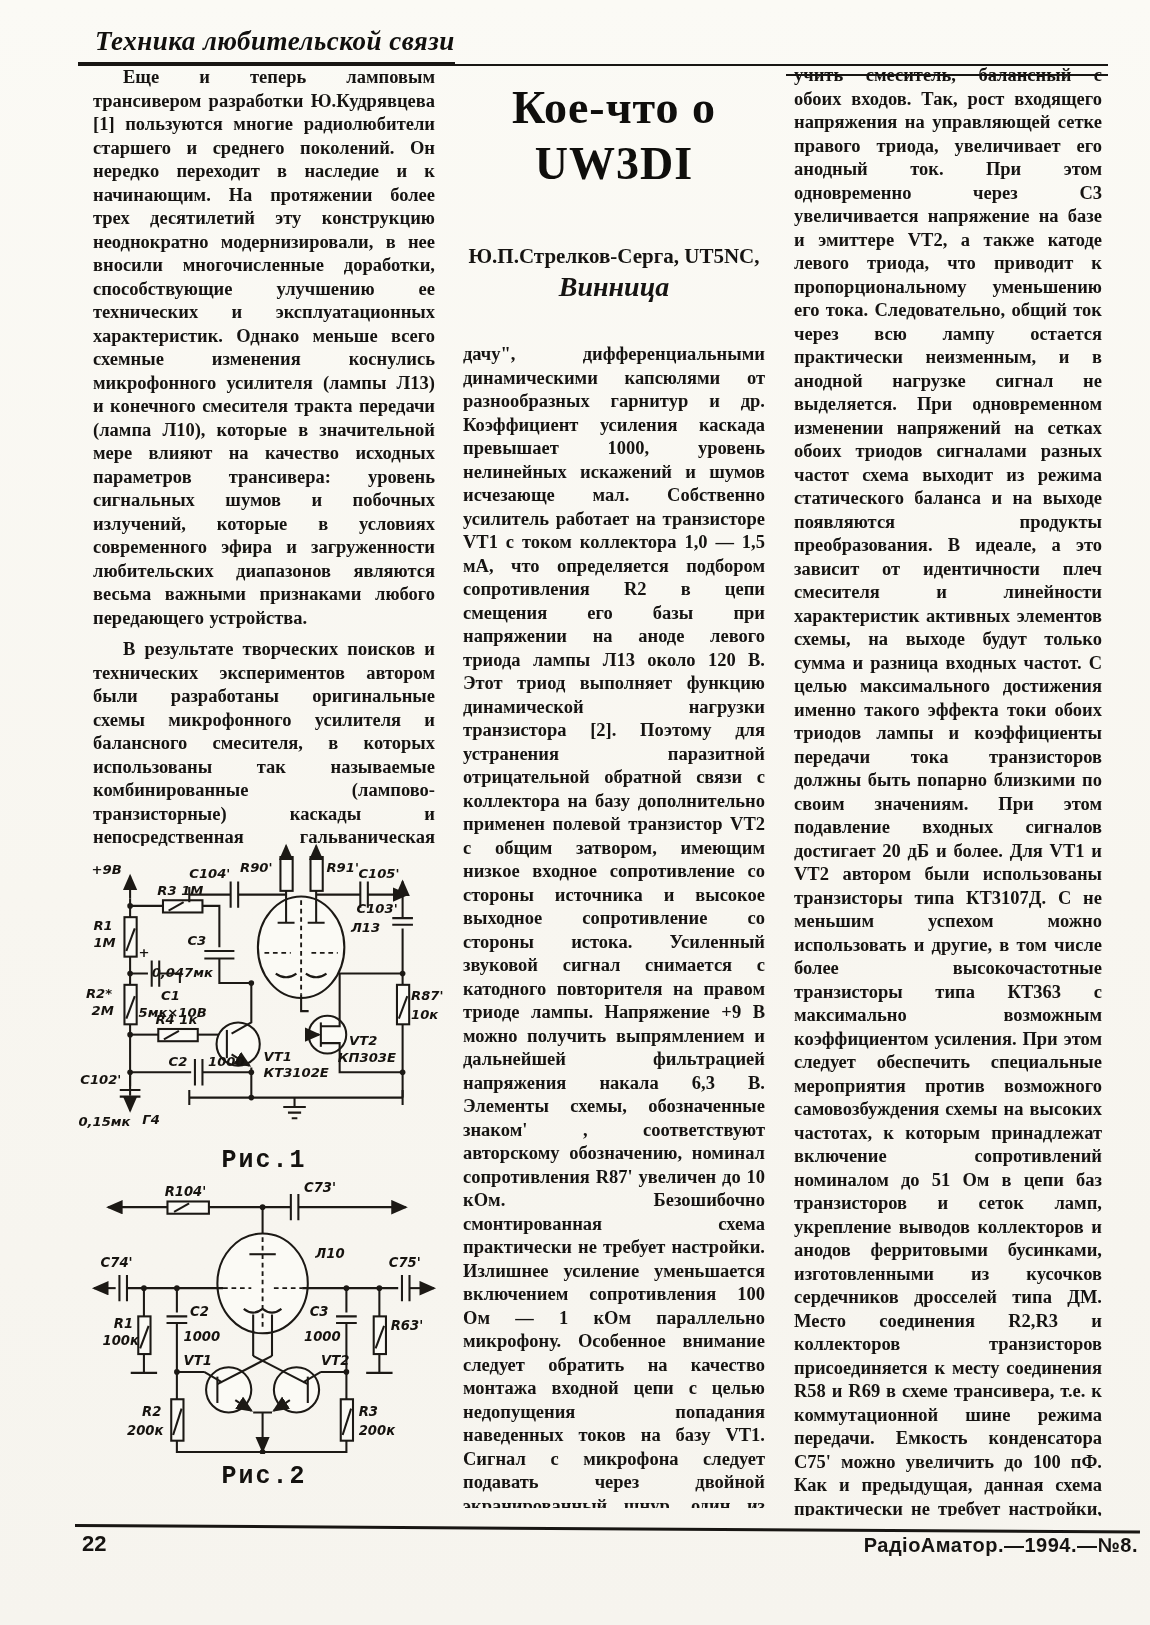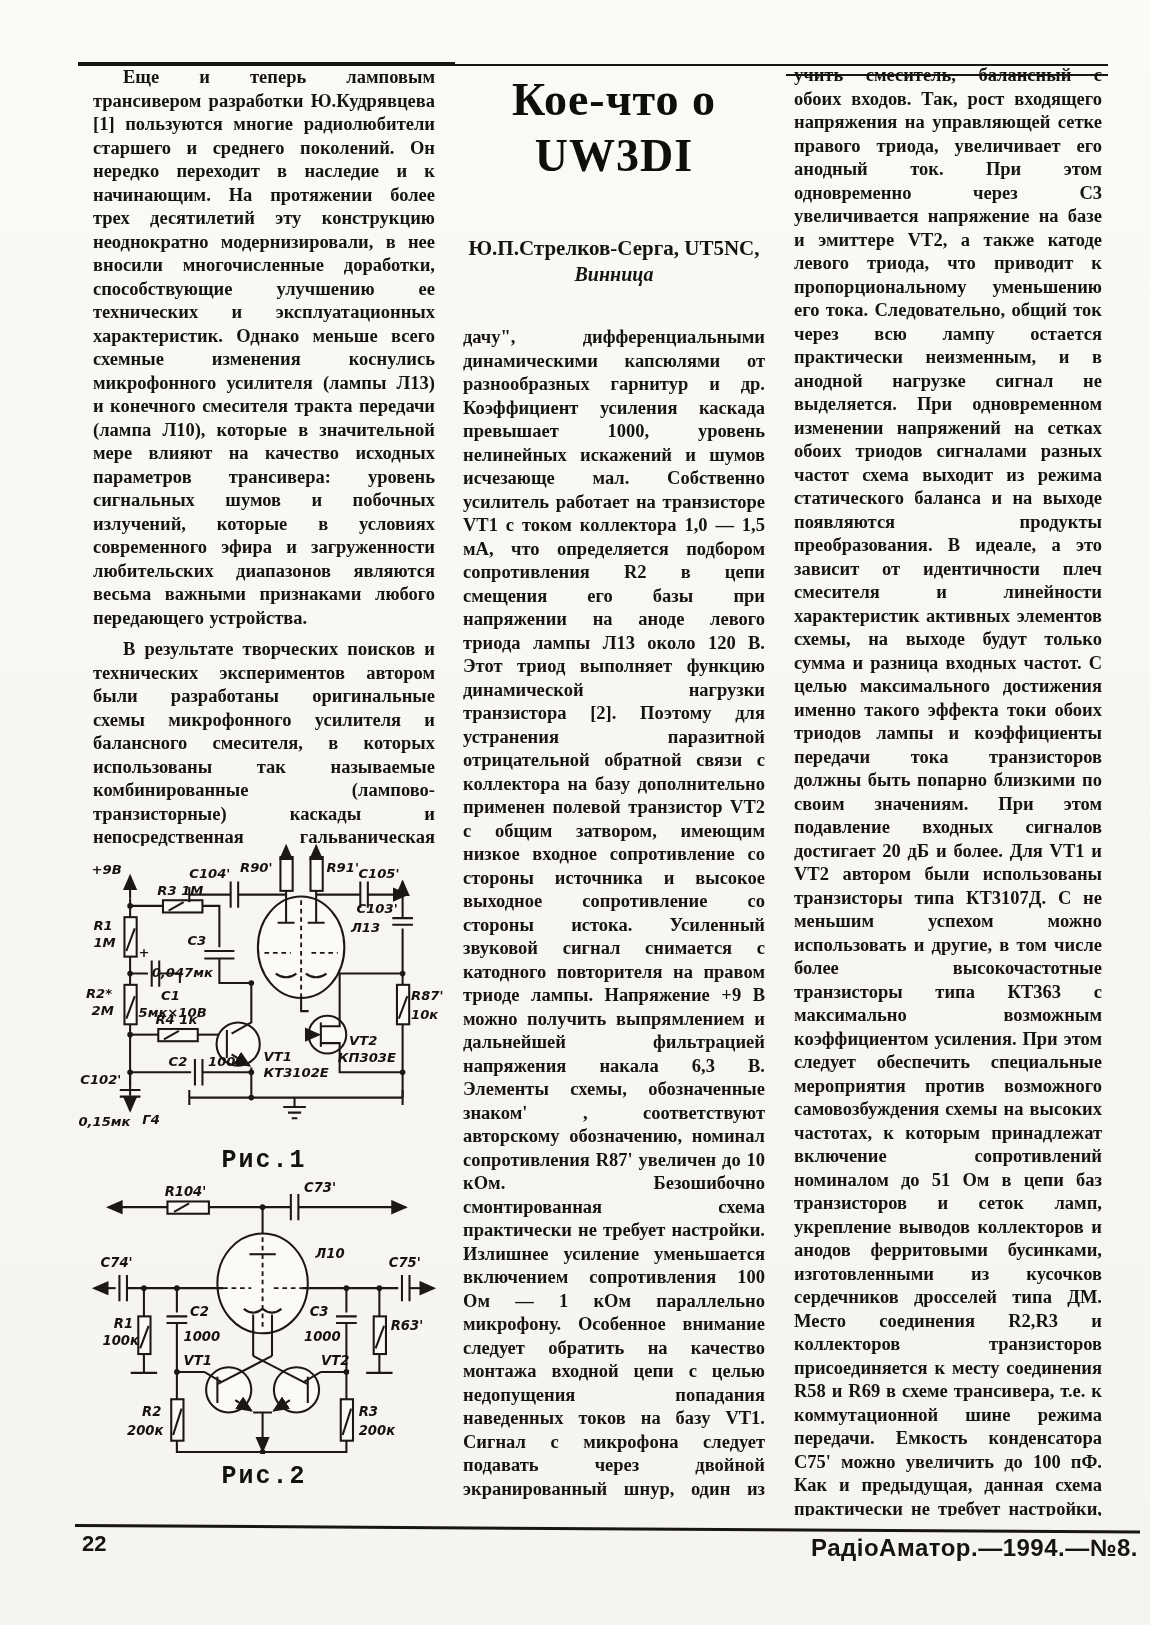--- a/index.html
+++ b/index.html
@@ -16,33 +16,33 @@
     position:absolute;left:95px;top:26px;
     font-size:27px;font-weight:bold;font-style:italic;
     letter-spacing:0.5px;color:#11100e;
   }
   .rule{position:absolute;background:#181613;}
   .col{position:absolute;text-align:justify;}
   .col p{margin:8px;padding:0;}
   .body-text{font-size:18.5px;line-height:23.5px;font-weight:bold;word-spacing:1px;}
   .indent{text-indent:30px;}
   .col1{left:85px;top:58px;width:358px;height:788px;overflow:hidden;}
-  .col2{left:455px;top:50px;width:318px;height:1450px;overflow:hidden;}
+  .col2{left:455px;top:58px;width:318px;height:1450px;overflow:hidden;}
   .col3{left:786px;top:56px;width:324px;height:1460px;overflow:hidden;}
   .article-title{
     text-align:center;font-weight:bold;color:#0f0e0c;
     font-size:46px;line-height:56px;letter-spacing:1px;
     margin-top:22px;
   }
   .article-author{
     text-align:center;font-weight:bold;font-size:21px;line-height:25px;
     margin-top:52px;
   }
   .article-city{
-    text-align:center;font-weight:bold;font-style:italic;font-size:20px;
+    text-align:center;font-weight:bold;font-style:italic;font-size:28px;
     margin-top:2px;
   }
   .col2-body{margin-top:40px;}
   .figure{position:absolute;}
   .figure svg{display:block;}
   .fig-caption{
     text-align:center;font-family:Liberation Mono, monospace;
     font-weight:bold;font-size:25px;letter-spacing:2px;color:#14120f;
     margin-top:8px;
   }
@@ -54,29 +54,30 @@
   .schematic .wire{stroke:#1c1915;stroke-width:2.2;fill:none;}
   .schematic .comp{stroke:#1c1915;stroke-width:2.2;fill:#fbfaf5;}
   .schematic .dash{stroke:#1c1915;stroke-width:2;fill:none;stroke-dasharray:5 4;}
   .schematic .dot{fill:#1c1915;stroke:none;}
   .footer-pagenum{
     position:absolute;left:82px;top:1531px;
     font-family:Liberation Sans, sans-serif;font-weight:bold;font-size:22px;
   }
   .footer-ref{
     position:absolute;right:12px;top:1534px;
-    font-family:"Liberation Sans",sans-serif;font-weight:bold;font-size:24px;
+    font-family:"Liberation Sans",sans-serif;font-weight:bold;font-size:20px;
     letter-spacing:0.5px;
   }
 </style>
 </head>
 <body>
 
 <div class="page">
 
+  <div class="section-header">Техника любительской связи</div>
   <div class="rule" style="left:78px;top:62px;width:377px;height:4px;"></div>
   <div class="rule" style="left:455px;top:64px;width:653px;height:2px;"></div>
   <div class="rule" style="left:786px;top:74px;width:322px;height:2px;"></div>
 
   <div class="col col1 body-text">
     <p class="indent">Еще и теперь ламповым трансивером разработки Ю.Кудрявцева [1] пользуются многие радиолюбители старшего и среднего поколений. Он нередко переходит в наследие и к начинающим. На протяжении более трех десятилетий эту конструкцию неоднократно модернизировали, в нее вносили многочисленные доработки, способствующие улучшению ее технических и эксплуатационных характеристик. Однако меньше всего схемные изменения коснулись микрофонного усилителя (лампы Л13) и конечного смесителя тракта передачи (лампа Л10), которые в значительной мере влияют на качество исходных параметров трансивера: уровень сигнальных шумов и побочных излучений, которые в условиях современного эфира и загруженности любительских диапазонов являются весьма важными признаками любого передающего устройства.</p>
     <p class="indent">В результате творческих поисков и технических экспериментов автором были разработаны оригинальные схемы микрофонного усилителя и балансного смесителя, в которых использованы так называемые комбинированные (лампово-транзисторные) каскады и непосредственная гальваническая связь между отдельными элементами.</p>
     <p class="indent">Усилитель (рис.1) можно применять с любыми низкоомными микрофонами, имеющими небольшую "от-</p>
   </div>
 

